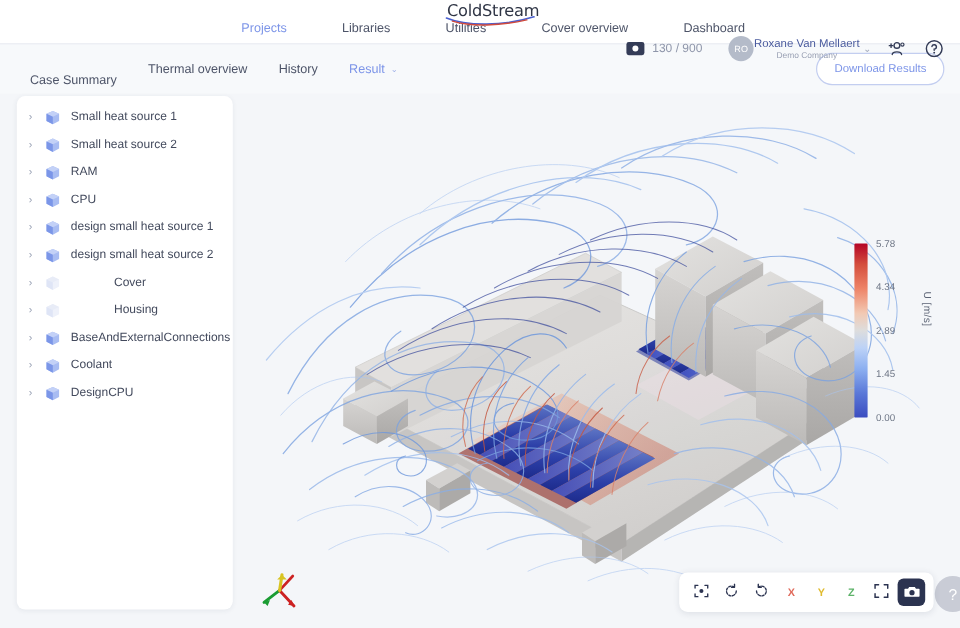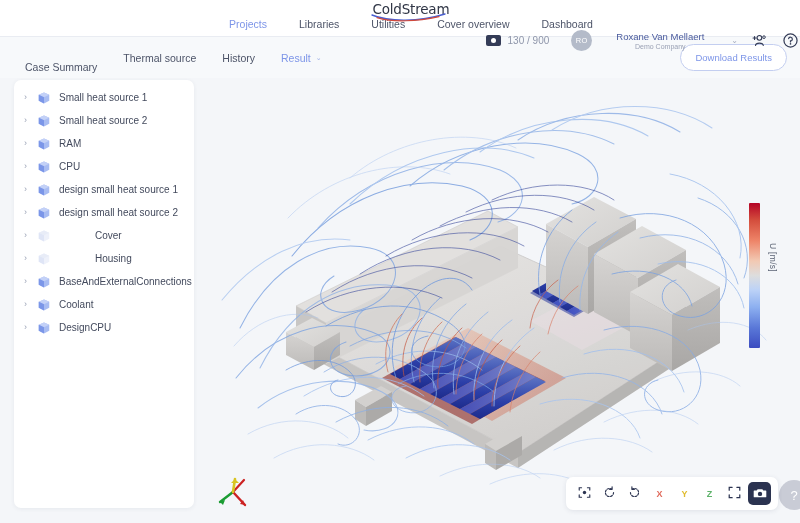--- a/index.html
+++ b/index.html
@@ -21,37 +21,37 @@
     z-index: 30;
     flex-direction: column;
   }
   .logo-wrap { position: relative; margin-left: 19px; width: 74px; height: 24px; }
   .logo-text {
     font-size: 13.5px; letter-spacing: -0.2px;
     color: #2f3545; font-weight: 400; line-height: 18px;
     font-family: "DejaVu Sans", sans-serif;
   }
   .logo-swoosh { position: absolute; left: -2px; top: 13px; width: 76px; height: 9px; }
-  .nav { display: flex; align-items: center; gap: 2px; margin-left: 22px; }
+  .nav { display: flex; align-items: center; gap: 16px; margin-left: 22px; }
   .nav-item {
     font-size: 10.5px; color: #4d5468; padding: 0 15px; cursor: pointer;
     white-space: nowrap;
   }
   .nav-item.active { color: #7d95e8; }
   .header-right {
-    margin-left: auto; display: flex; align-items: center; gap: 0px; 
+    margin-left: auto; display: flex; align-items: center; gap: 0px; padding-right: 12px;
   }
   .credits { display: flex; align-items: center; gap: 7px; margin-right: 22px; cursor: pointer; }
   .credits-badge {
     width: 15px; height: 11px; border-radius: 2px;
     background: #343c57; display: flex; align-items: center; justify-content: center;
   }
   .credits-badge i { width: 5px; height: 5px; border-radius: 50%; background: #fff; display:block; }
   .credits-text { font-size: 10px; color: #8f96aa; }
-  .user-block { display: flex; align-items: center; gap: 24px; cursor: pointer; margin-right: 14px; }
+  .user-block { display: flex; align-items: center; gap: 0; cursor: pointer; margin-right: 14px; }
   .avatar {
     width: 21px; height: 21px; border-radius: 50%;
     background: #b4bbc9; color: #fff; font-size: 7.5px;
     display: flex; align-items: center; justify-content: center; letter-spacing: .3px;
   }
   .user-name { font-size: 9.5px; color: #4a5b9e; line-height: 11px; text-align: center; }
   .user-org { font-size: 7px; color: #9aa1b4; text-align: center; line-height: 9px; }
   .chev-sm { color:#a8afc0; font-size: 8px; margin-left: 3px; }
   .hdr-icon { margin-right: 16px; cursor: pointer; display:flex; }
   .hdr-icon:last-child { margin-right: 2px; }
@@ -215,21 +215,21 @@
         </svg>
       </div>
     </div>
   </div>
 
   <div class="tabbar">
     <div class="tab">
       <span>Case Summary</span>
     </div>
     <div class="tab">
-      <span>Thermal source</span>
+      <span>Thermal overview</span>
     </div>
     <div class="tab">
       <span>History</span>
     </div>
     <div class="tab active">
       <span>Result</span>
       <span class="caret">⌄</span>
     </div>
     <button class="download-btn">Download Results</button>
   </div>
@@ -542,20 +542,27 @@
           <path d="M452 304 C486 288, 522 292, 540 308"></path>
           <path d="M488 252 C520 238, 552 244, 566 262"></path>
           <path d="M150 100 C196 60, 268 48, 316 70"></path>
           <path d="M88 140 C132 94, 200 78, 250 96"></path>
         </g>
       </g>
     </svg>
 
     <div class="colorbar-wrap">
       <div class="colorbar"></div>
+      <div class="cb-ticks" id="cb-ticks">
+          <div class="cb-tick" style="top: 0%;">5.78</div>
+          <div class="cb-tick" style="top: 25%;">4.34</div>
+          <div class="cb-tick" style="top: 50%;">2.89</div>
+          <div class="cb-tick" style="top: 75%;">1.45</div>
+          <div class="cb-tick" style="top: 100%;">0.00</div>
+        </div>
       <div class="cb-unit">U [m/s]</div>
     </div>
 
     <svg class="triad" viewBox="0 0 34 34">
       <line x1="17" y1="17" x2="4" y2="27" stroke="#1a9c33" stroke-width="2.4" stroke-linecap="round"></line>
       <polygon points="4,27 9,25 7,30" fill="#1a9c33"></polygon>
       <line x1="17" y1="17" x2="29" y2="30" stroke="#cc2222" stroke-width="2.4" stroke-linecap="round"></line>
       <polygon points="29,30 24,29 27,25" fill="#cc2222"></polygon>
       <line x1="17" y1="17" x2="28" y2="5" stroke="#cc2222" stroke-width="2.2" stroke-linecap="round"></line>
       <line x1="17" y1="17" x2="19" y2="4" stroke="#d8c422" stroke-width="2.6" stroke-linecap="round"></line>

